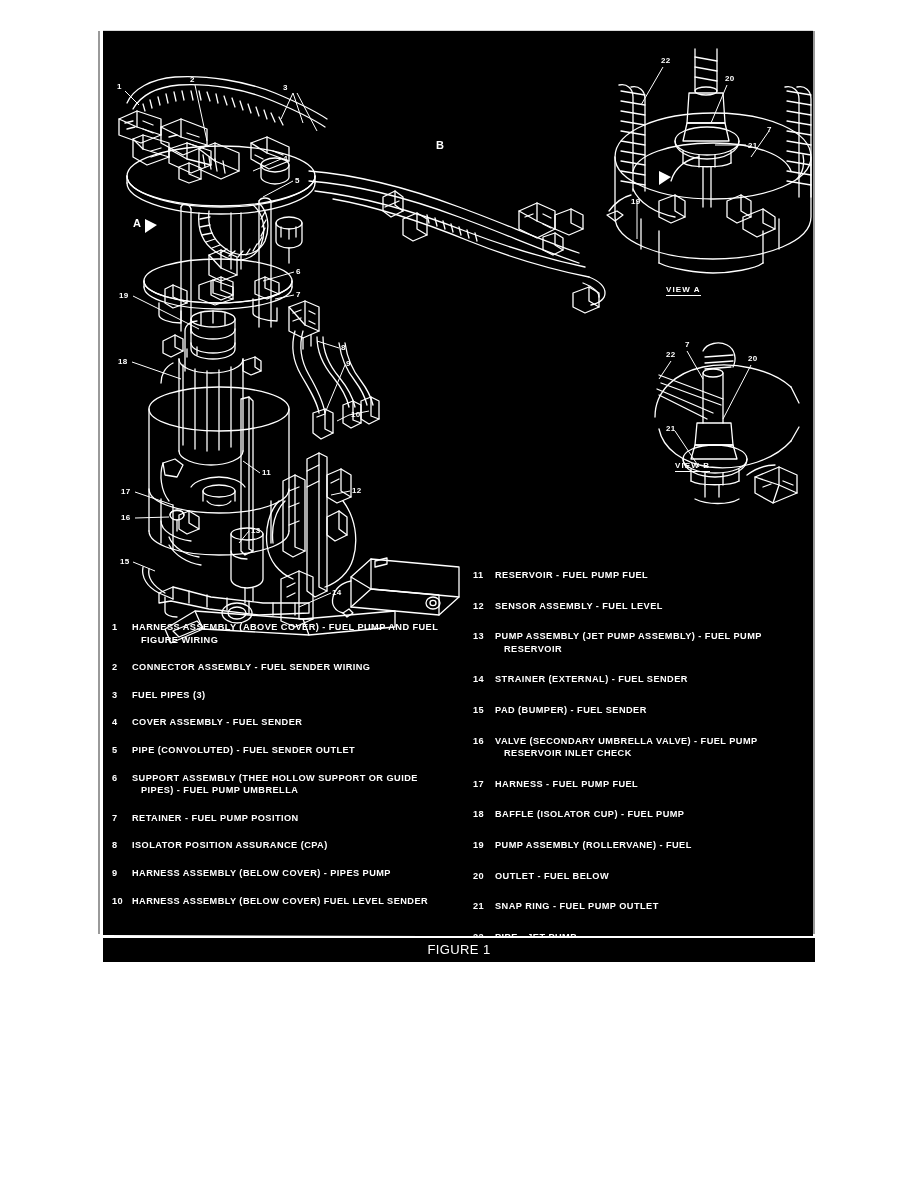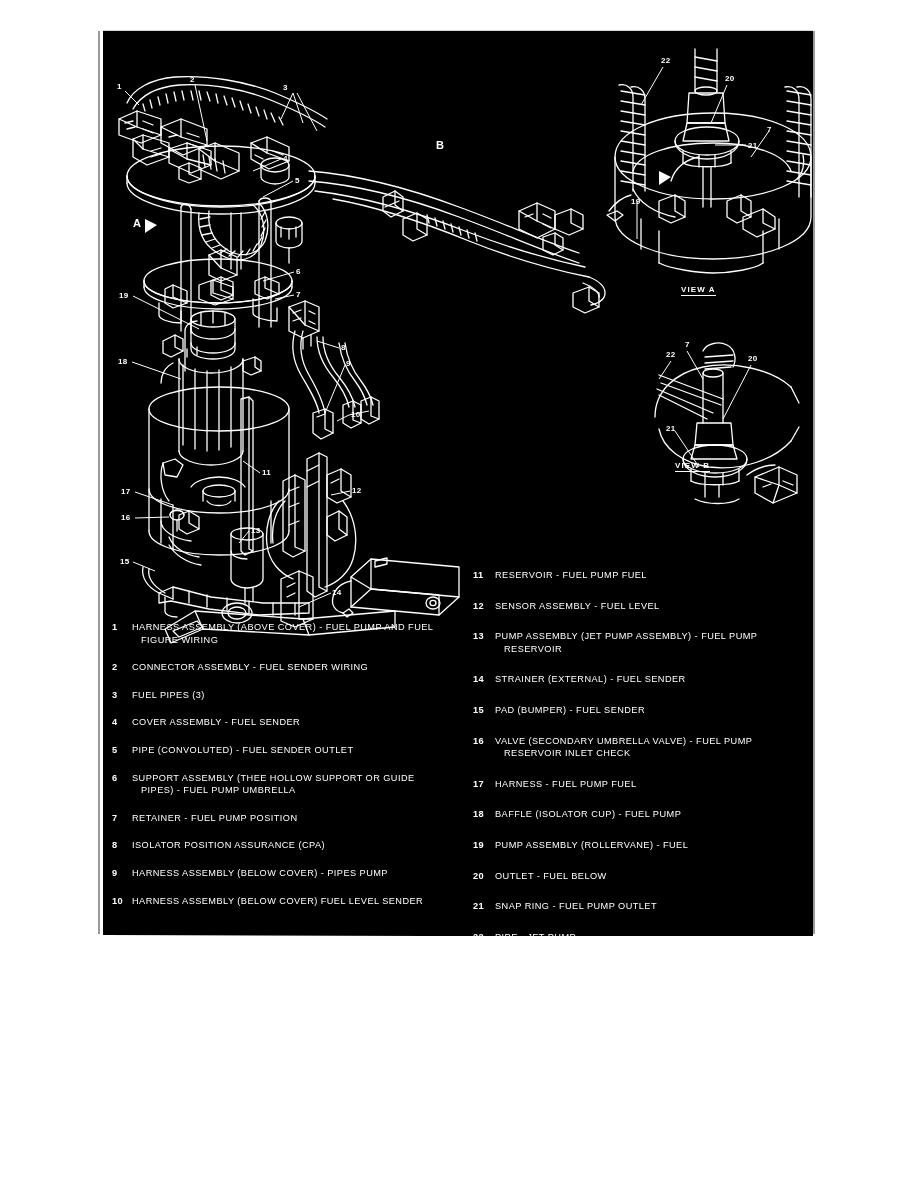--- a/index.html
+++ b/index.html
@@ -65,21 +65,21 @@
   .legend-item{
     position:relative;display:flex;color:#ffffff;
     font-size:9.2px;letter-spacing:.45px;line-height:12.6px;
     margin-bottom:15px;
   }
   .legend-col.right .legend-item{margin-bottom:18px;}
   .legend-num{
     flex:0 0 auto;text-align:left;font-weight:bold;margin-right:5px;min-width:15px;
   }
   .legend-col.right .legend-num{min-width:17px;}
-  .legend-text{flex:1 1 auto;font-weight:normal;}
+  .legend-text{flex:1 1 auto;font-weight:bold;}
   .legend-text .cont{display:block;padding-left:9px;}
 </style>
 </head>
 <body>
 
 <div class="page">
 
   <div class="panel-top-rule"></div>
   <div class="panel-border-left"></div>
   <div class="panel-border-right"></div>
@@ -483,21 +483,21 @@
     </div>
     <svg class="art" width="710" height="905" viewBox="0 0 710 905" style="pointer-events:none;">
       <g stroke="#ffffff" stroke-width="1" fill="none">
         <path d="M560,36 L538,74"></path>
         <path d="M624,54 L608,92"></path>
         <path d="M643,114 L612,114"></path>
         <path d="M666,100 L648,126"></path>
         <path d="M534,170 L534,208"></path>
       </g>
     </svg>
-    <span class="view-label" style="left:578px;top:254px;">VIEW A</span>
+    <span class="view-label" style="left:563px;top:254px;">VIEW A</span>
 
     <div>
       <span class="callout" style="left:563px;top:320px;">22</span>
       <span class="callout" style="left:582px;top:310px;">7</span>
       <span class="callout" style="left:645px;top:324px;">20</span>
       <span class="callout" style="left:563px;top:394px;">21</span>
     </div>
     <svg class="art" width="710" height="905" viewBox="0 0 710 905" style="pointer-events:none;">
       <g stroke="#ffffff" stroke-width="1" fill="none">
         <path d="M568,330 L556,348"></path>
@@ -601,14 +601,17 @@
         <div class="legend-item">
           <span class="legend-num">22</span>
           <span class="legend-text">PIPE - JET PUMP</span>
         </div>
       </div>
 
     </div>
   </div>
 
   <div class="caption-rule"></div>
+  <div class="caption-strip">
+    <div class="caption-text">FIGURE 1</div>
+  </div>
 
 </div>
 
 </body></html>

